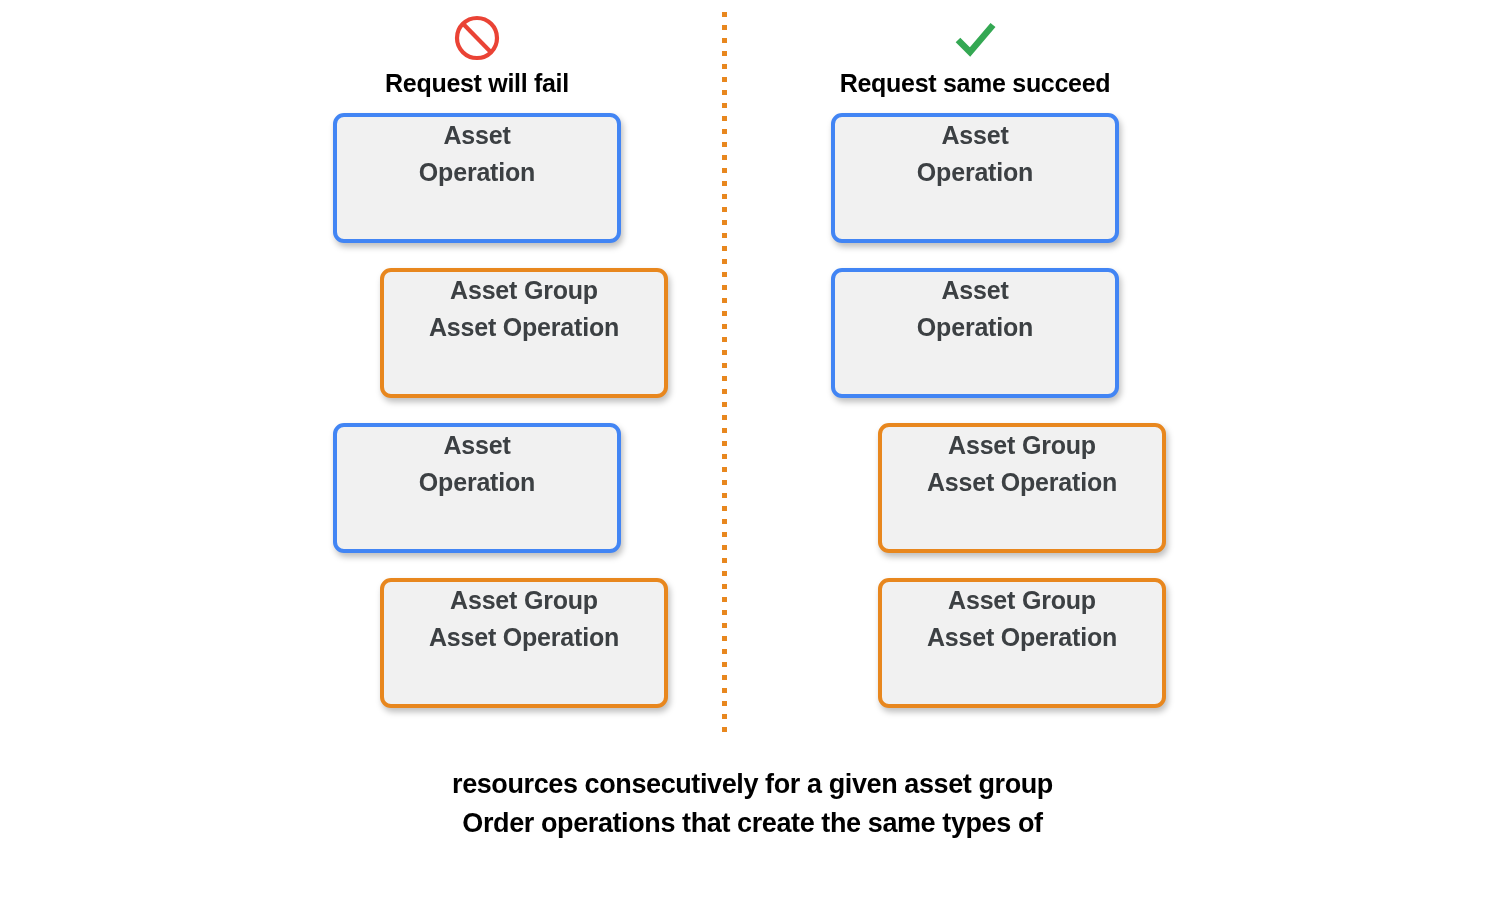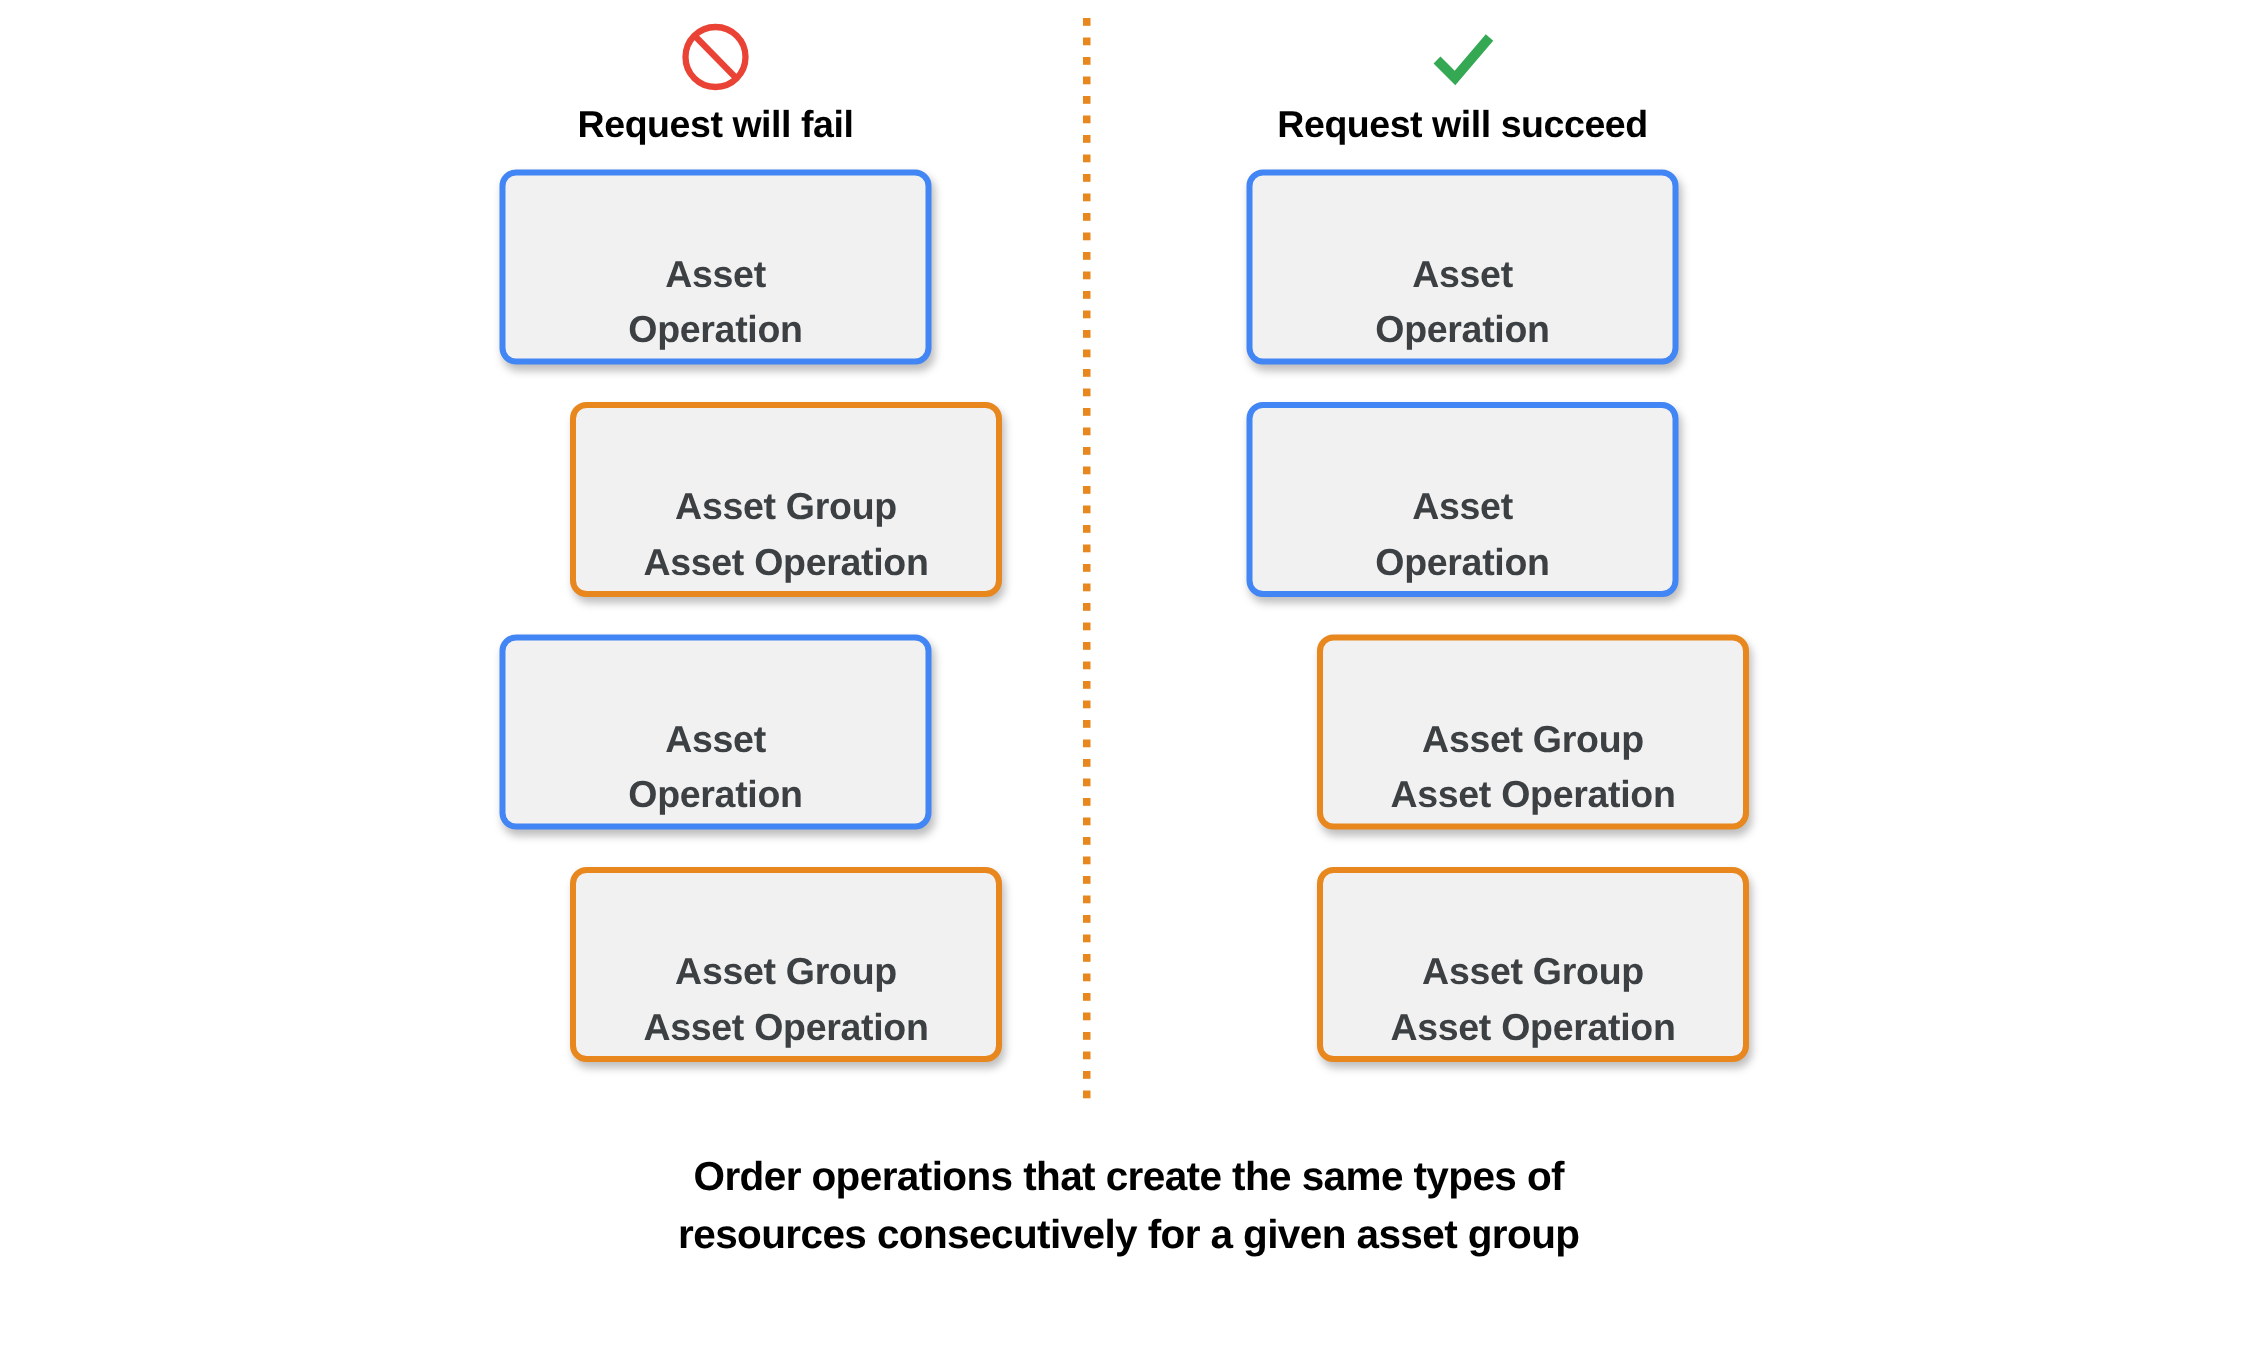--- a/index.html
+++ b/index.html
@@ -80,21 +80,21 @@
     position: relative;
     box-sizing: border-box;
     width: 288px;
     height: 130px;
     margin-bottom: 25px;
     background: #f1f1f1;
     border-radius: 11px;
     border: 4px solid #4285f4;
     box-shadow: 2px 4px 6px rgba(0,0,0,0.26);
     display: flex;
-    align-items: flex-end;
+    align-items: flex-start;
     justify-content: center;
     text-align: center;
   }
   .op-box.accent-blue   { border-color: #4285f4; }
   .op-box.accent-orange { border-color: #e8871e; margin-left: 47px; }
   .op-box:last-child { margin-bottom: 0; }
 
   .op-box-text {
     font-family: "Liberation Sans", sans-serif;
     font-size: 25px;
@@ -157,21 +157,21 @@
 Asset Operation</span>
       </div>
     </div>
   </div>
 
   <div class="column column-succeed">
     <div class="col-header">
       <svg class="status-icon" viewBox="0 0 56 48">
         <polyline points="11,26 23,38 46,11" fill="none" stroke="#34A853" stroke-width="6.5" stroke-linecap="butt" stroke-linejoin="miter"></polyline>
       </svg>
-      <span class="col-header-label">Request will succeed</span>
+      <span class="col-header-label">Request same succeed</span>
     </div>
 
     <div class="box-stack">
       <div class="op-box accent-blue">
         <span class="op-box-text">Asset
 Operation</span>
       </div>
       <div class="op-box accent-blue">
         <span class="op-box-text">Asset
 Operation</span>
@@ -181,17 +181,17 @@
 Asset Operation</span>
       </div>
       <div class="op-box accent-orange">
         <span class="op-box-text">Asset Group
 Asset Operation</span>
       </div>
     </div>
   </div>
 
   <div class="caption">
+    <span class="caption-line">resources consecutively for a given asset group</span>
     <span class="caption-line">Order operations that create the same types of</span>
-    <span class="caption-line">resources consecutively for a given asset group</span>
   </div>
 
 </div>
 
 </body></html>

